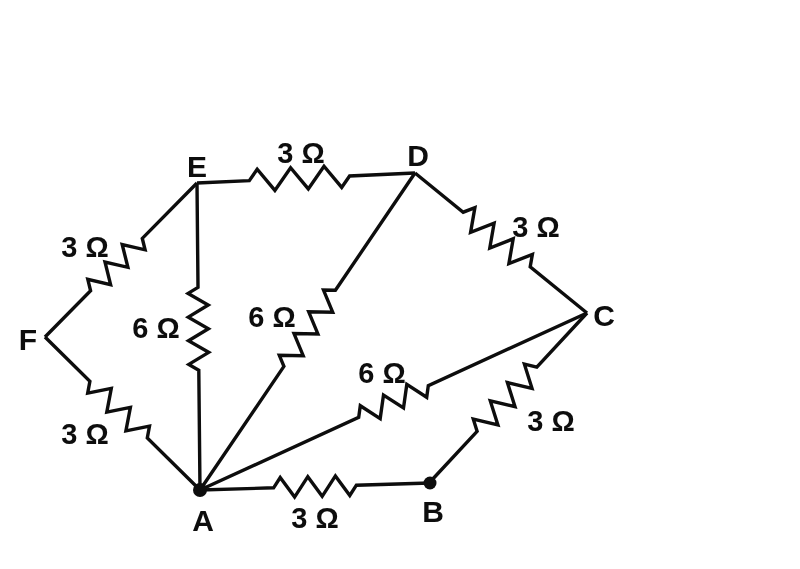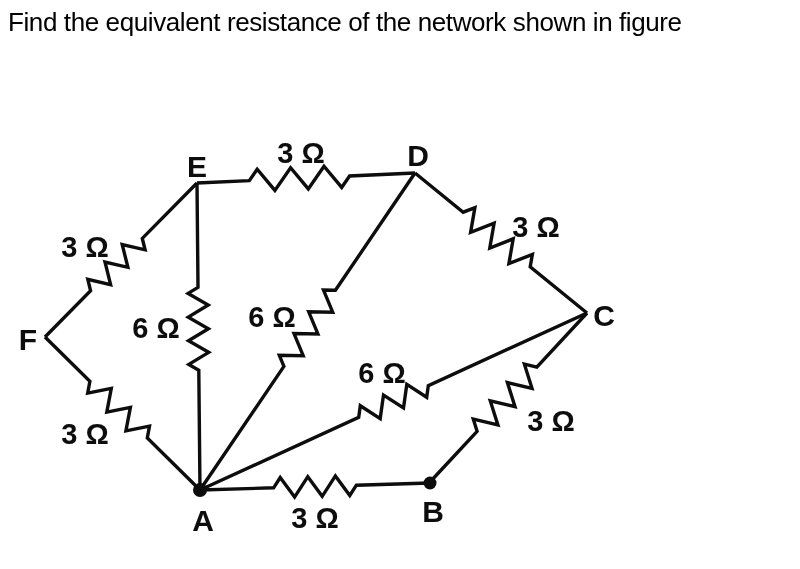--- a/index.html
+++ b/index.html
@@ -42,21 +42,20 @@
     font-size:29px;
     font-weight:700;
     fill:#0d0d0d;
     text-anchor:middle;
   }
 </style>
 </head>
 <body>
 
 <div class="question">
-  <div class="q-line">Find the equivalent resistance of the network shown in figure</div>
 </div>
 
 <svg class="circuit" width="800" height="569" viewBox="0 0 800 569" xmlns="http://www.w3.org/2000/svg">
 
   <polyline class="wire" points="45.0,337.0 90.6,290.8 87.8,279.4 110.6,284.7 105.0,262.0 127.9,267.3 122.2,244.5 145.1,249.8 142.3,238.4 197.0,183.0"></polyline>
   <polyline class="wire" points="45.0,337.0 89.9,381.4 87.7,393.2 111.3,388.4 106.8,412.1 130.4,407.3 125.9,430.9 149.5,426.1 147.3,438.0 200.0,490.0"></polyline>
   <polyline class="wire" points="197.0,183.0 249.3,180.6 257.2,169.2 274.9,190.4 290.6,167.7 308.3,188.9 324.0,166.2 341.7,187.4 349.6,176.0 415.0,173.0"></polyline>
   <polyline class="wire" points="197.0,183.0 198.0,287.4 188.1,293.4 208.2,305.0 188.3,317.1 208.4,328.7 188.5,340.8 208.7,352.4 188.8,364.4 198.8,370.3 200.0,490.0"></polyline>
   <polyline class="wire" points="200.0,490.0 283.9,366.4 279.3,355.3 303.2,355.7 294.0,333.6 317.9,333.9 308.7,311.8 332.7,312.2 323.5,290.1 335.4,290.3 415.0,173.0"></polyline>
   <polyline class="wire" points="200.0,490.0 358.7,417.4 360.3,405.7 380.2,418.6 383.5,395.1 403.5,407.9 406.8,384.4 426.7,397.3 428.3,385.6 587.0,313.0"></polyline>

